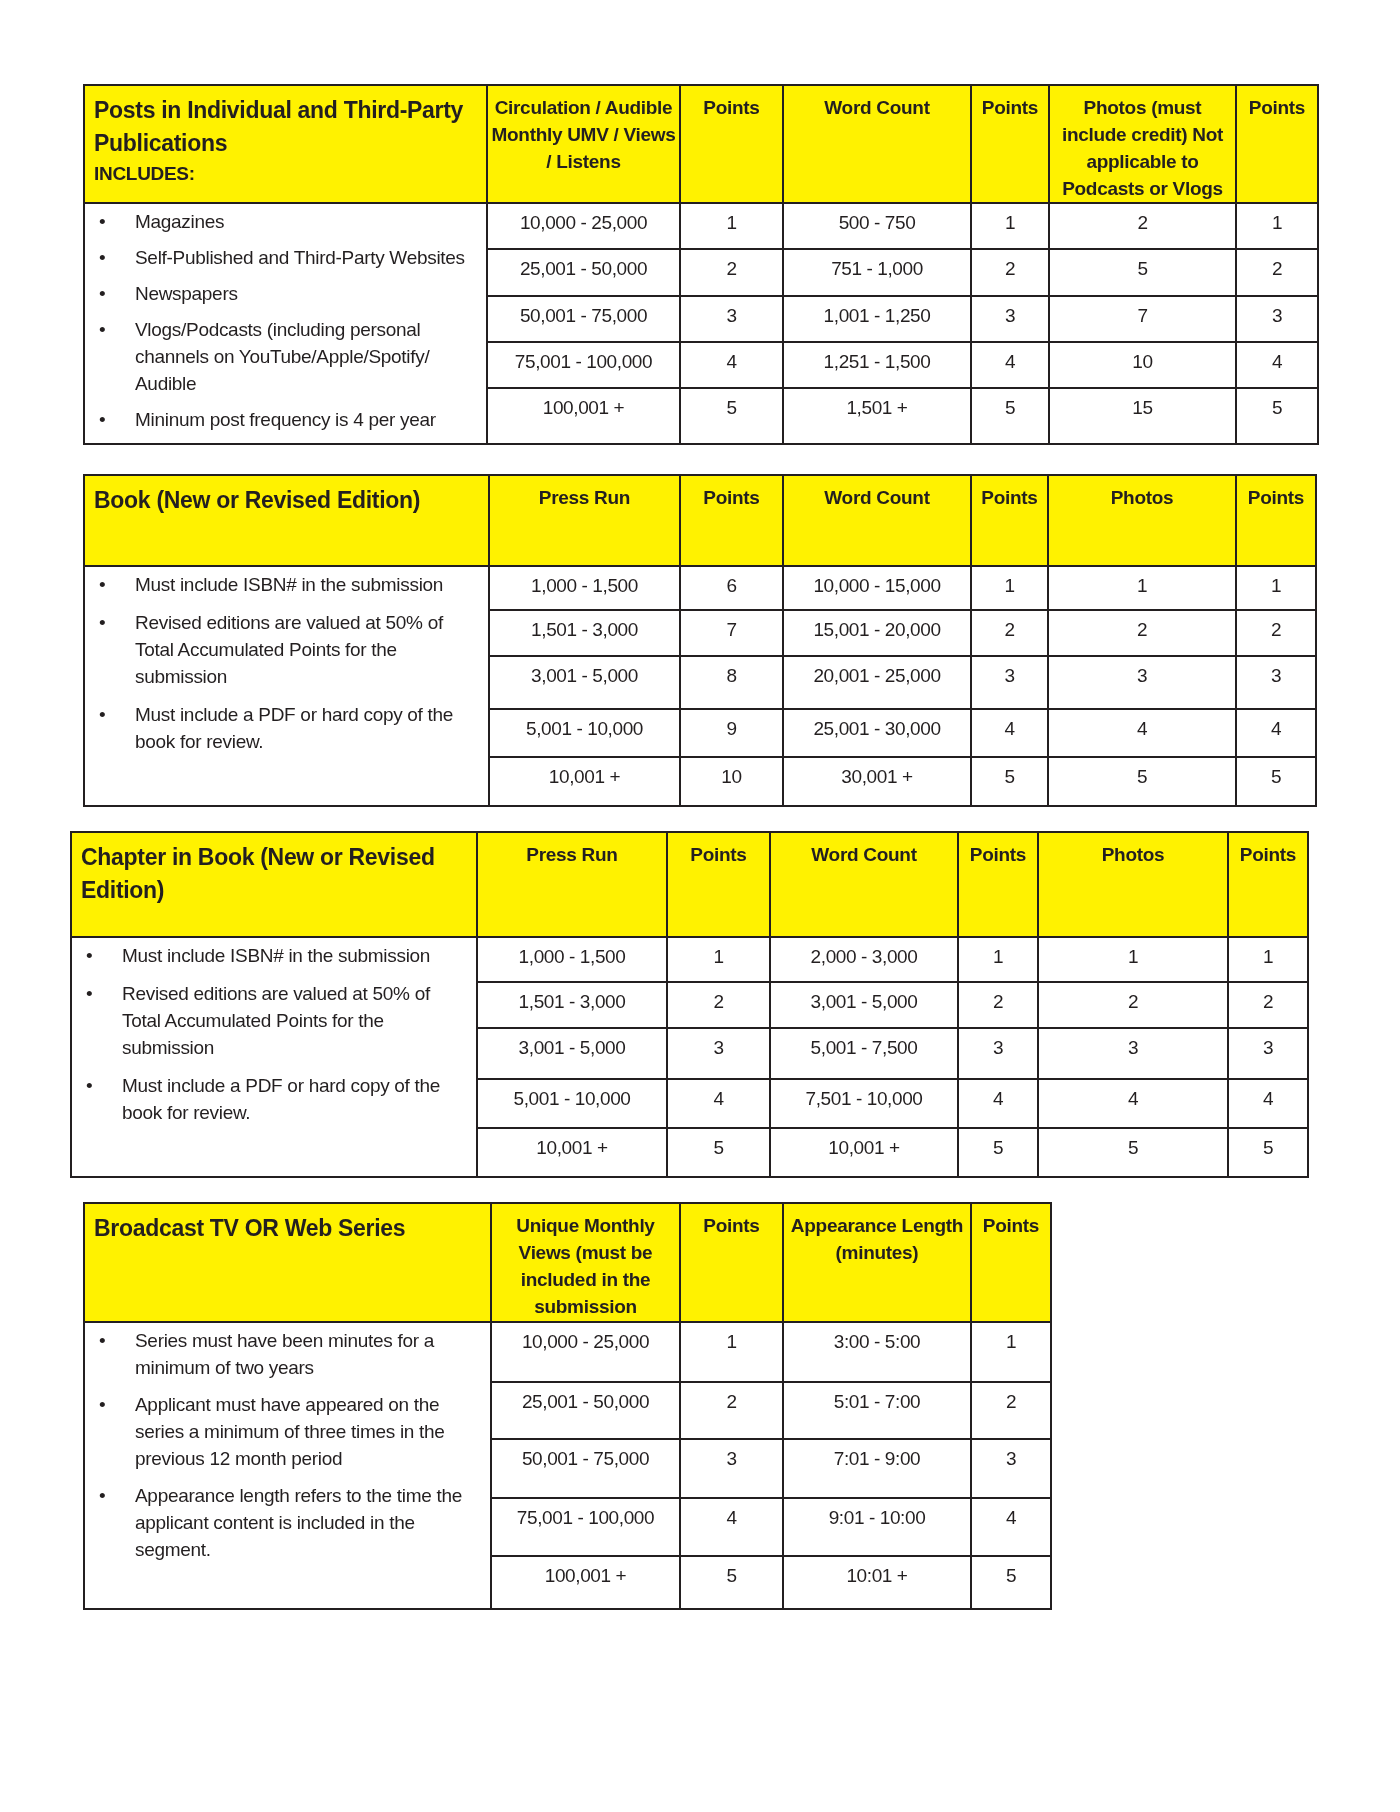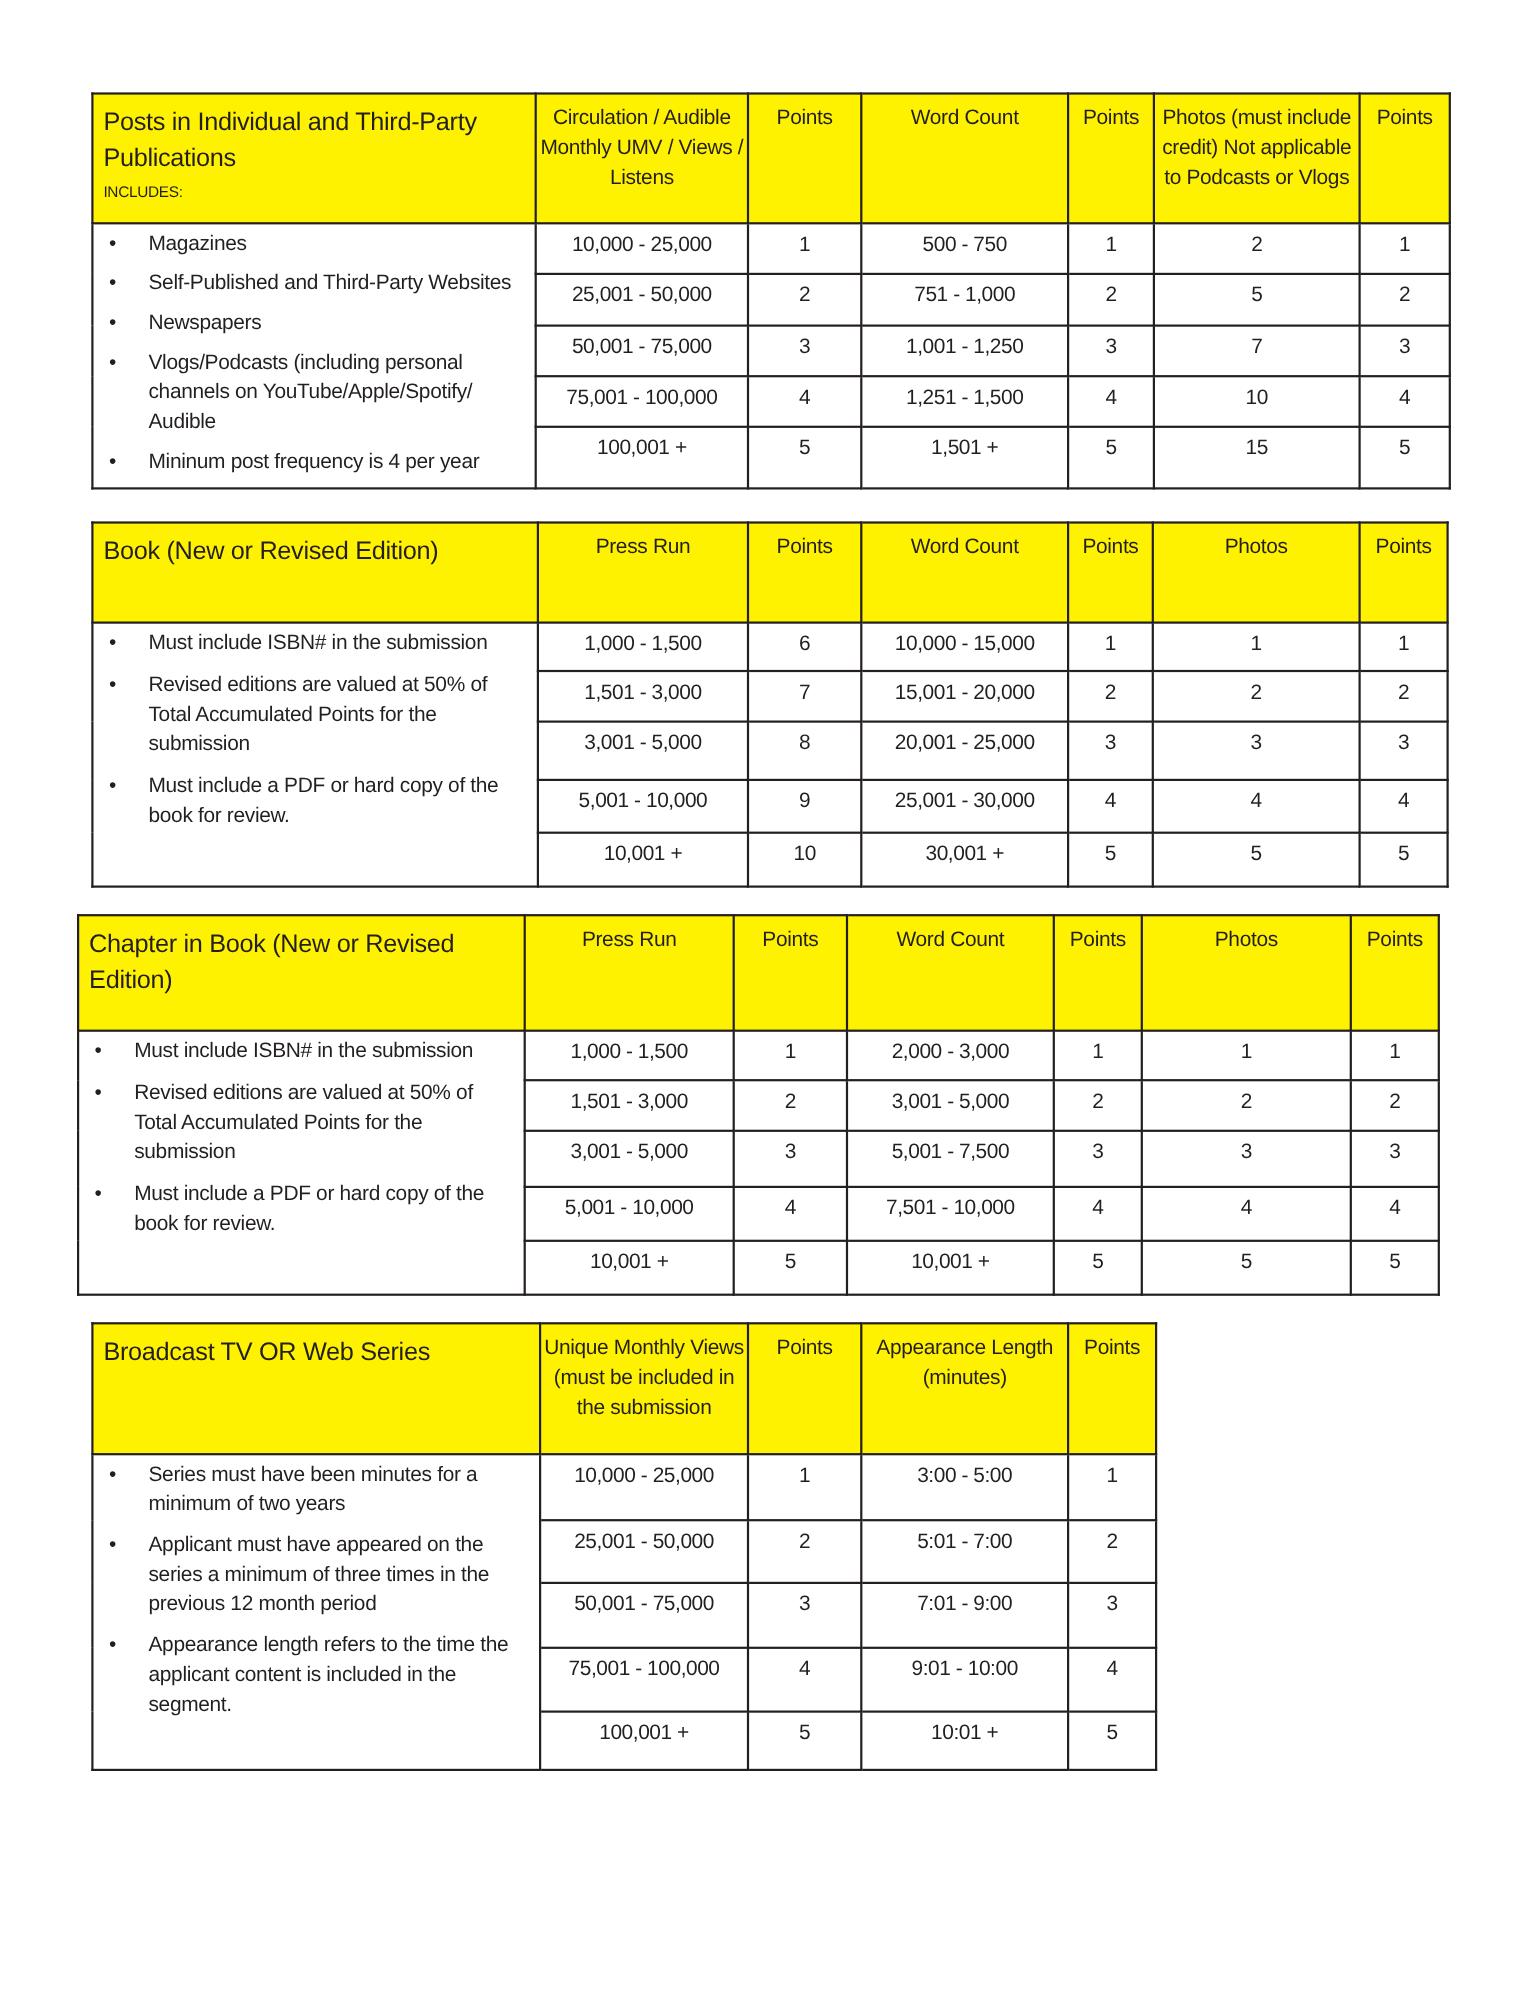--- a/index.html
+++ b/index.html
@@ -1,21 +1,21 @@
 <!DOCTYPE html>
 <html><head>
 <meta charset="utf-8">
 <style>
   html, body { margin:0; padding:0; background:#ffffff; }
   body { width:1400px; height:1812px; position:relative; font-family:"Liberation Sans", sans-serif; color:#231f20; overflow:hidden; }
   .tbl { position:absolute; border-collapse:collapse; table-layout:fixed; }
   .tbl td, .tbl th { border:2.5px solid #231f20; padding:0; vertical-align:top; }
-  .tbl th { background:#fff200; font-weight:normal; text-align:center; font-size:19px; line-height:27px; padding-top:8px; letter-spacing:-0.3px; }
+  .tbl th { background:#fff200; font-weight:bold; text-align:center; font-size:19px; line-height:27px; padding-top:8px; letter-spacing:-0.3px; }
   .tbl th.title { text-align:left; padding:8px 8px 0 9px; font-size:23px; line-height:33px; letter-spacing:-0.3px; }
-  .tbl th.title .sub { display:block; font-size:14px; line-height:28px; }
+  .tbl th.title .sub { display:block; font-size:19px; line-height:28px; }
   .tbl td.val { text-align:center; font-size:19px; padding-top:8px; letter-spacing:-0.4px; }
   .tbl td.notes { padding:4px 10px 0 8px; }
   .notes ul { list-style:none; margin:0; padding:0; }
   .notes li { position:relative; padding-left:42px; font-size:19px; line-height:27px; margin-bottom:11px; letter-spacing:-0.3px; }
   .notes li .bullet { position:absolute; left:6px; top:0; }
   #t1 { left:83px; top:84px; width:1234px; }
   #t2 { left:83px; top:474px; width:1232px; }
   #t3 { left:70px; top:831px; width:1237px; }
   #t4 { left:83px; top:1202px; width:967px; }
   #t1 li { margin-bottom:9px; }

